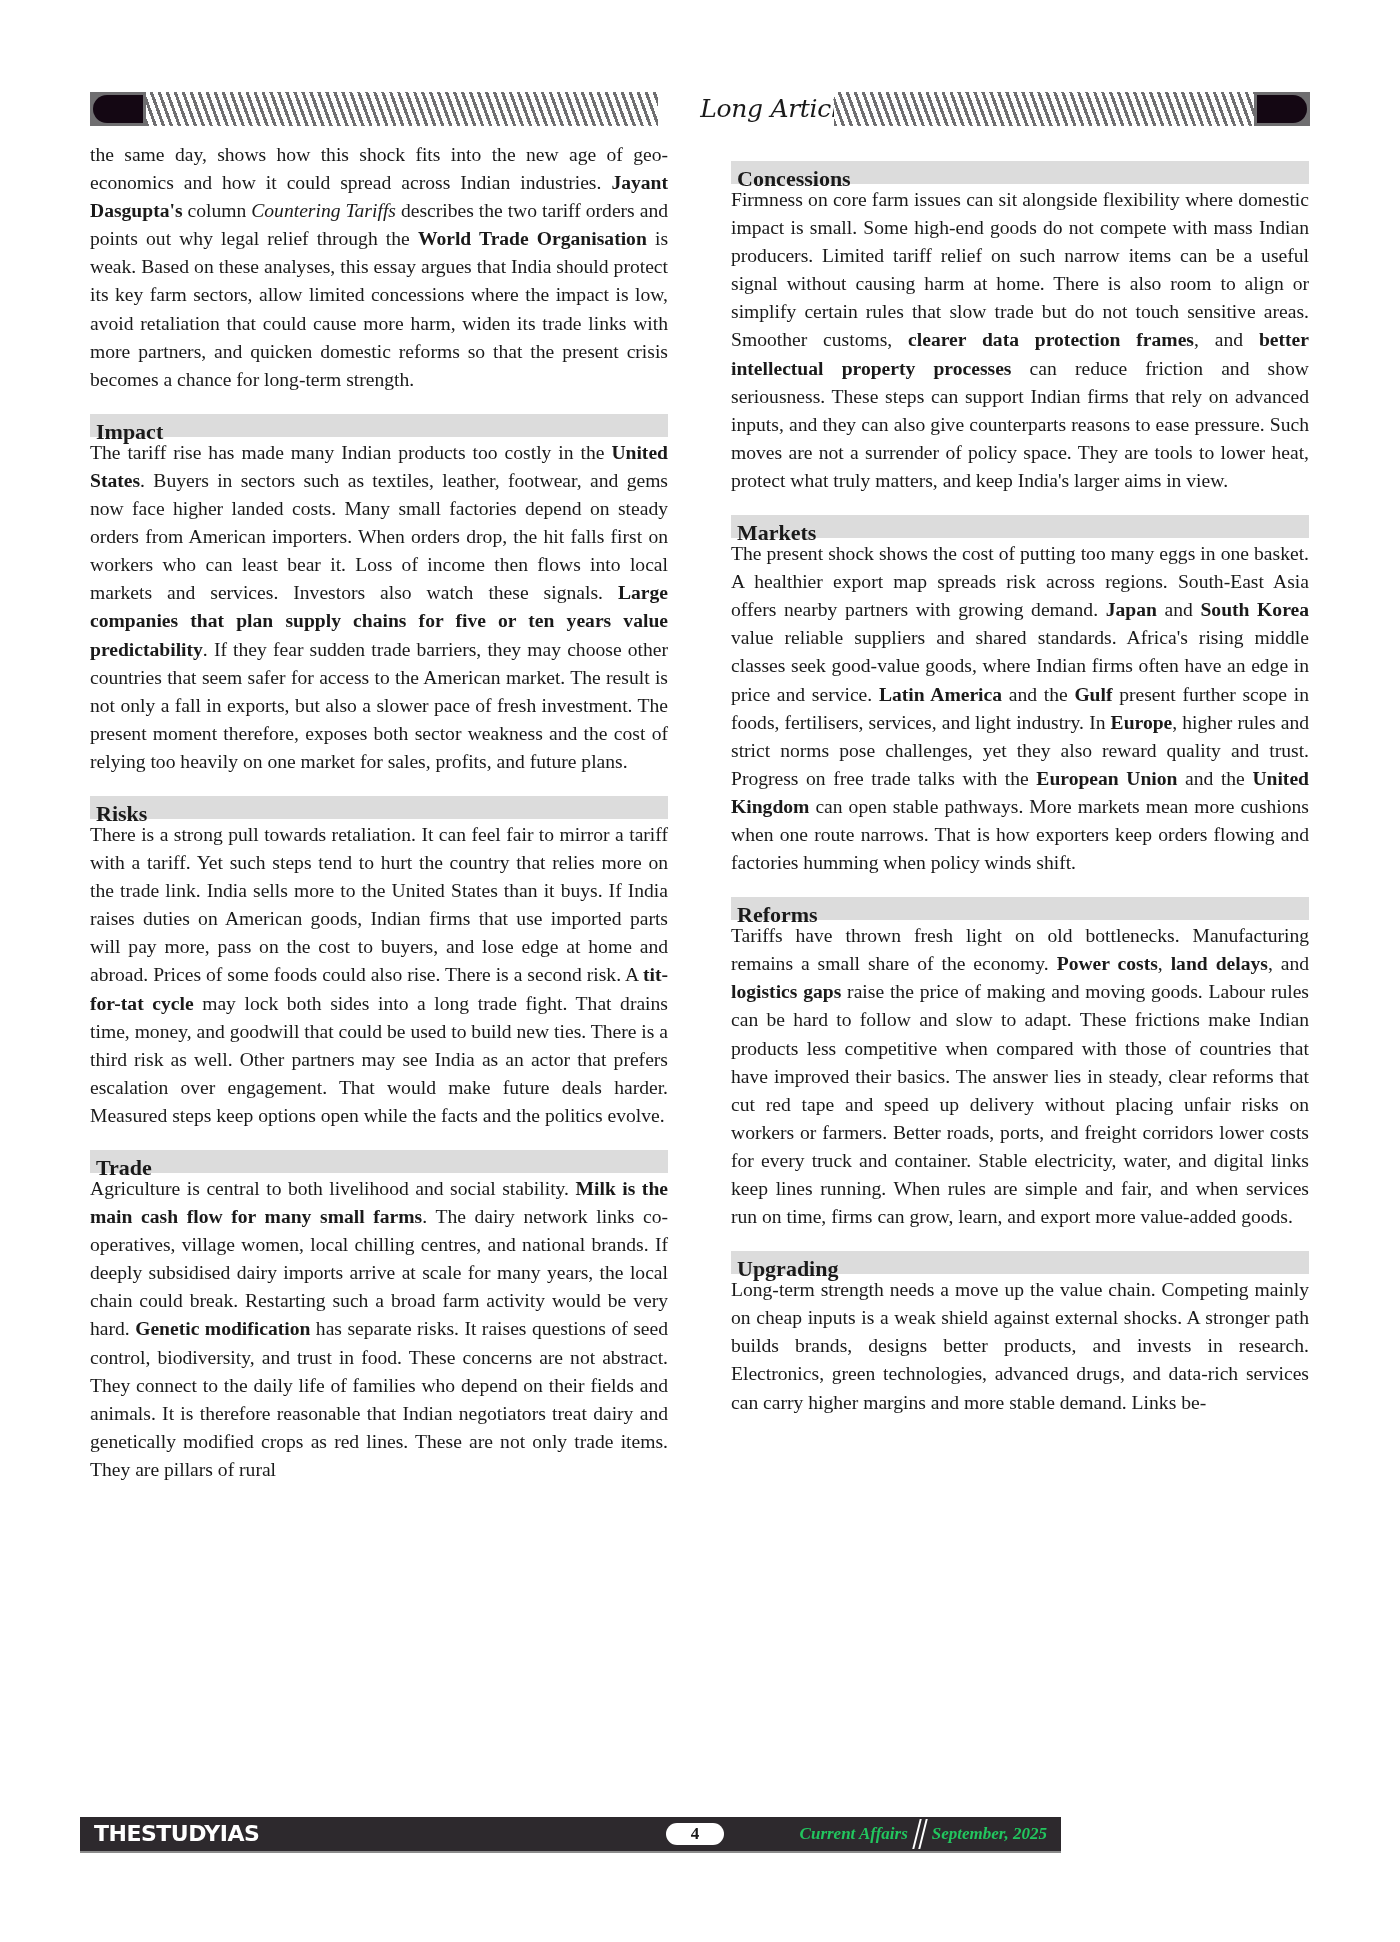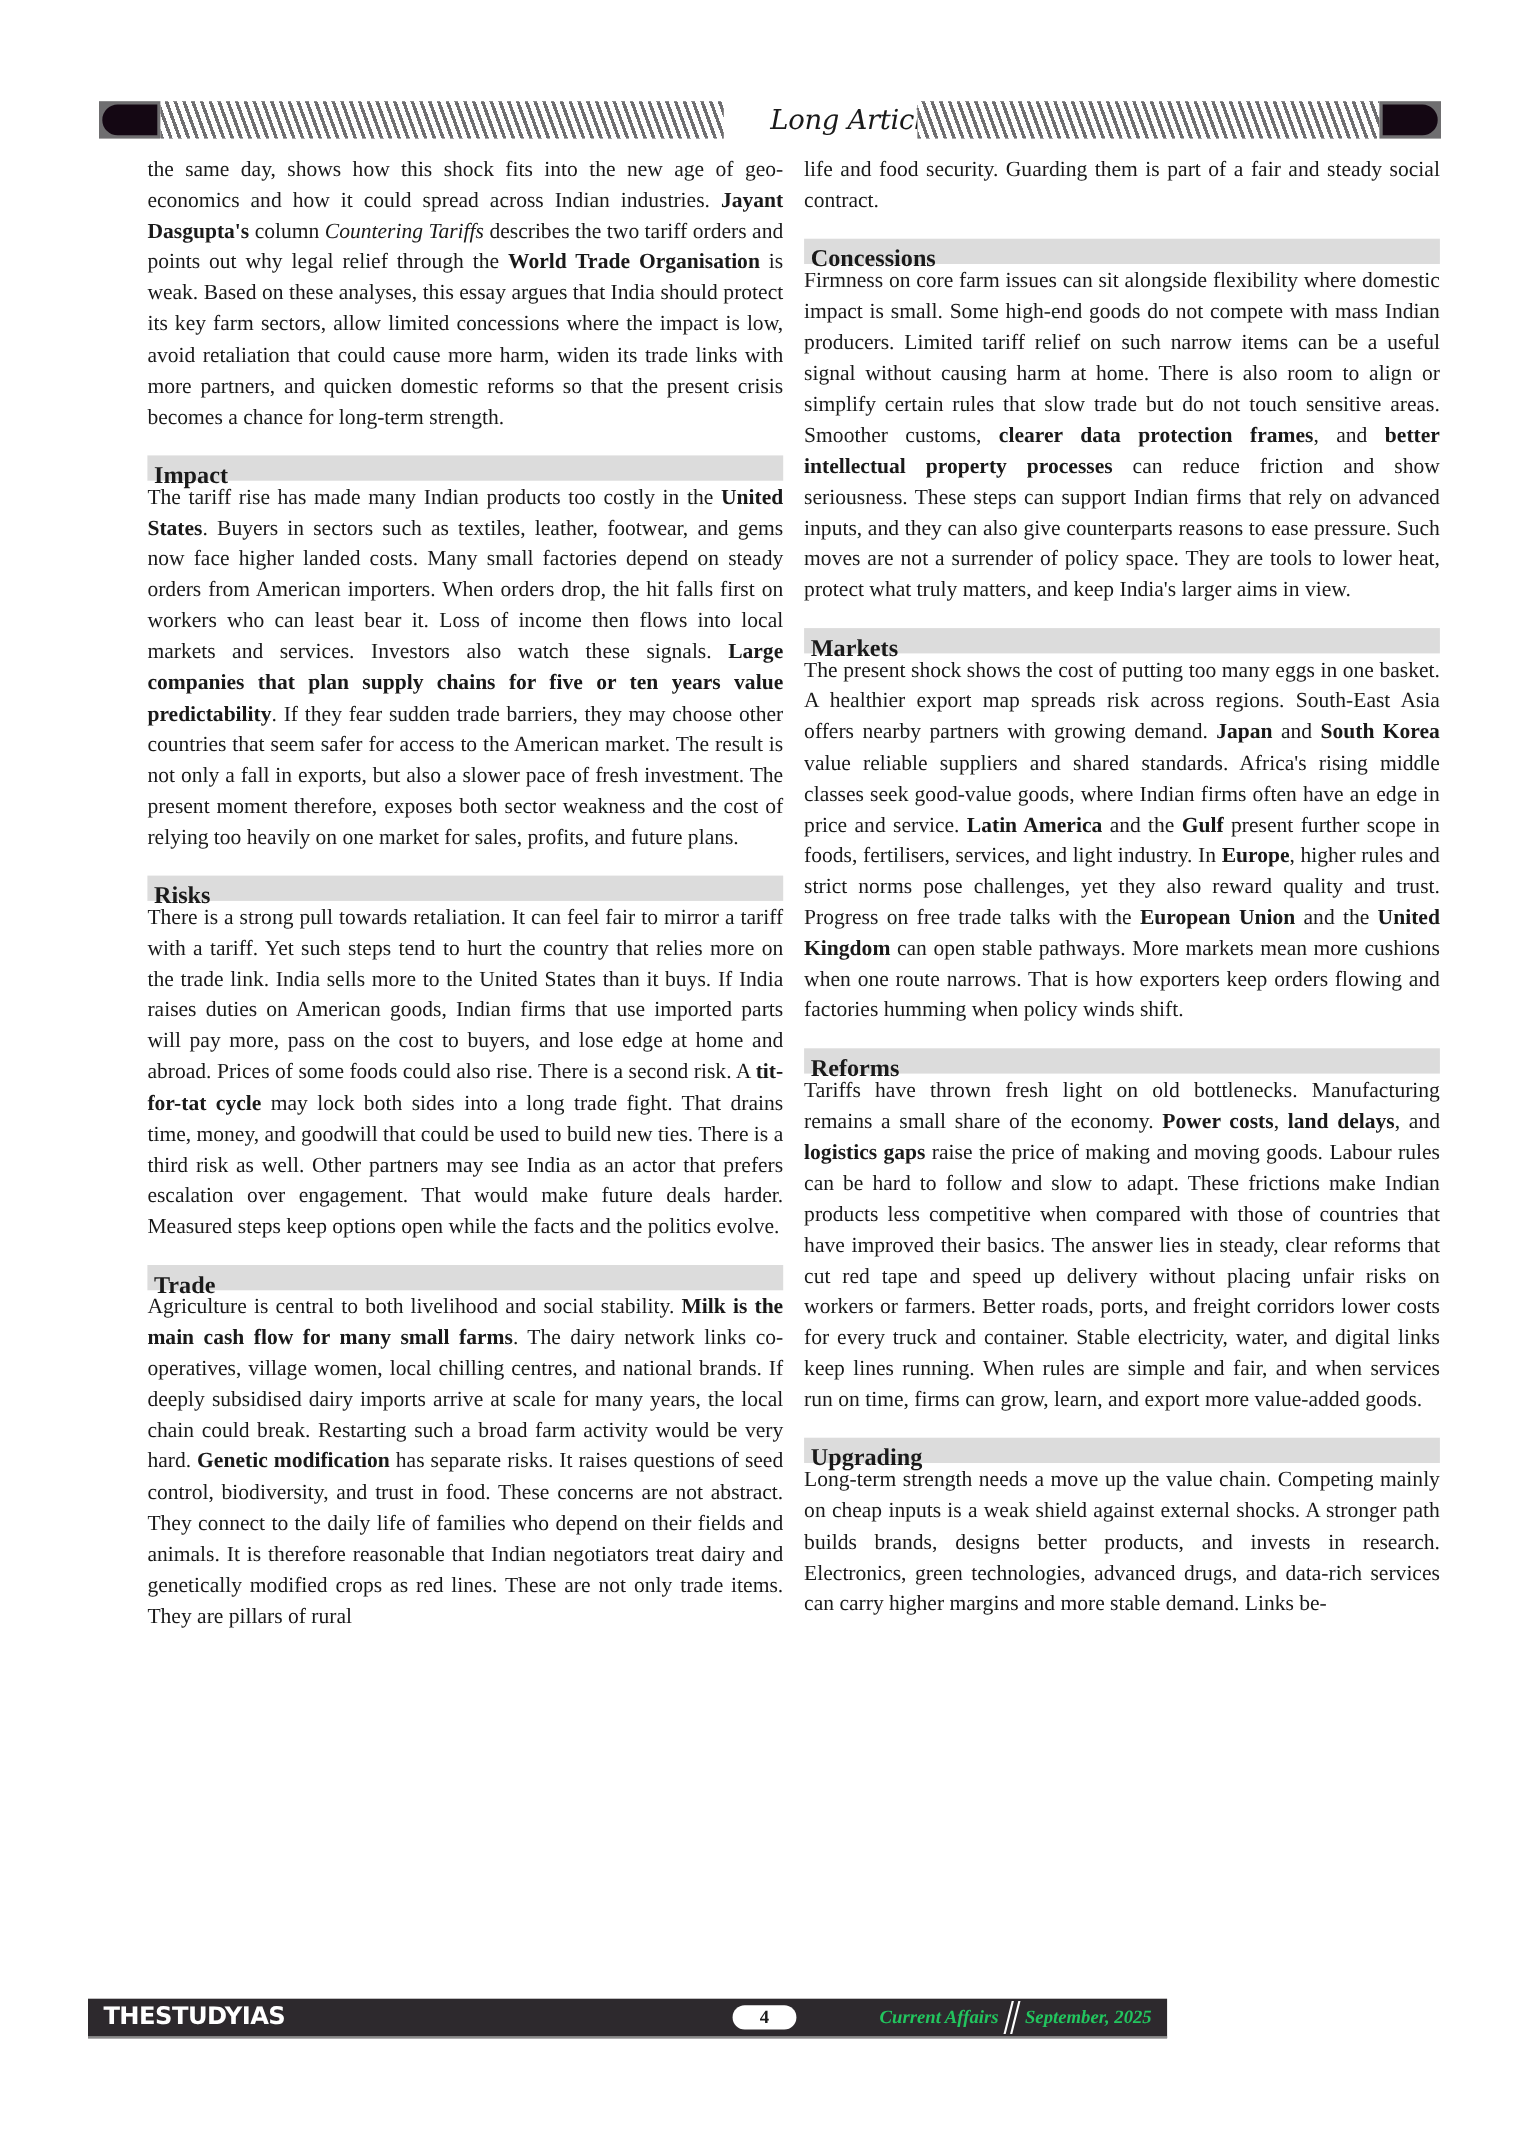--- a/index.html
+++ b/index.html
@@ -17,21 +17,21 @@
   .hdr-stripes { position: absolute; top: 0; height: 34px;
      background: repeating-linear-gradient(70deg, #6f6e70 0px, #6f6e70 3px, #ffffff 3px, #ffffff 7.5px); }
   .hdr-stripes.left { left: 56px; width: 512px; }
   .hdr-stripes.right { right: 56px; width: 420px; }
   .hdr-title { position: absolute; top: 0; left: 568px; width: 250px; height: 34px; line-height: 34px;
      text-align: center; font-style: italic; font-size: 25px; color: #1a1a1a;
      font-family: "DejaVu Serif", "Liberation Serif", serif; letter-spacing: -0.3px; }
 
   
   .col { position: absolute; top: 141px; width: 578px; }
-  .col.left { left: 90px; margin-left: 44px; }
+  .col.left { left: 90px; }
   .col.right { left: 731px; }
 
   p.body { margin: 0; font-size: 19.6px; line-height: 28.1px; text-align: justify;
            hyphens: auto; font-family: "Liberation Serif", "DejaVu Serif", serif; }
   p.body b { font-weight: bold; }
   p.body i { font-style: italic; }
 
   .sec-head { background: #dcdcdc; height: 23px; line-height: 36px; margin: 20px 0 2px 0;
               padding-left: 6px; font-weight: bold; font-size: 22px;
               font-family: "Liberation Serif", "DejaVu Serif", serif; }
@@ -73,21 +73,20 @@
   <p class="body"><span>The tariff rise has made many Indian products too costly in the </span><b>United States</b><span>. Buyers in sectors such as textiles, leather, footwear, and gems now face higher landed costs. Many small factories depend on steady orders from American importers. When orders drop, the hit falls first on workers who can least bear it. Loss of income then flows into local markets and services. Investors also watch these signals. </span><b>Large companies that plan supply chains for five or ten years value predictability</b><span>. If they fear sudden trade barriers, they may choose other countries that seem safer for access to the American market. The result is not only a fall in exports, but also a slower pace of fresh investment. The present moment therefore, exposes both sector weakness and the cost of relying too heavily on one market for sales, profits, and future plans.</span></p>
 
   <div class="sec-head">Risks</div>
   <p class="body"><span>There is a strong pull towards retaliation. It can feel fair to mirror a tariff with a tariff. Yet such steps tend to hurt the country that relies more on the trade link. India sells more to the United States than it buys. If India raises duties on American goods, Indian firms that use imported parts will pay more, pass on the cost to buyers, and lose edge at home and abroad. Prices of some foods could also rise. There is a second risk. A </span><b>tit-for-tat cycle</b><span> may lock both sides into a long trade fight. That drains time, money, and goodwill that could be used to build new ties. There is a third risk as well. Other partners may see India as an actor that prefers escalation over engagement. That would make future deals harder. Measured steps keep options open while the facts and the politics evolve.</span></p>
 
   <div class="sec-head">Trade</div>
   <p class="body"><span>Agriculture is central to both livelihood and social stability. </span><b>Milk is the main cash flow for many small farms</b><span>. The dairy network links co-operatives, village women, local chilling centres, and national brands. If deeply subsidised dairy imports arrive at scale for many years, the local chain could break. Restarting such a broad farm activity would be very hard. </span><b>Genetic modification</b><span> has separate risks. It raises questions of seed control, biodiversity, and trust in food. These concerns are not abstract. They connect to the daily life of families who depend on their fields and animals. It is therefore reasonable that Indian negotiators treat dairy and genetically modified crops as red lines. These are not only trade items. They are pillars of rural</span></p>
 </div>
 
 <div class="col right">
-  <p class="body"><span>life and food security. Guarding them is part of a fair and steady social contract.</span></p>
 
   <div class="sec-head">Concessions</div>
   <p class="body"><span>Firmness on core farm issues can sit alongside flexibility where domestic impact is small. Some high-end goods do not compete with mass Indian producers. Limited tariff relief on such narrow items can be a useful signal without causing harm at home. There is also room to align or simplify certain rules that slow trade but do not touch sensitive areas. Smoother customs, </span><b>clearer data protection frames</b><span>, and </span><b>better intellectual property processes</b><span> can reduce friction and show seriousness. These steps can support Indian firms that rely on advanced inputs, and they can also give counterparts reasons to ease pressure. Such moves are not a surrender of policy space. They are tools to lower heat, protect what truly matters, and keep India's larger aims in view.</span></p>
 
   <div class="sec-head">Markets</div>
   <p class="body"><span>The present shock shows the cost of putting too many eggs in one basket. A healthier export map spreads risk across regions. South-East Asia offers nearby partners with growing demand. </span><b>Japan</b><span> and </span><b>South Korea</b><span> value reliable suppliers and shared standards. Africa's rising middle classes seek good-value goods, where Indian firms often have an edge in price and service. </span><b>Latin America</b><span> and the </span><b>Gulf</b><span> present further scope in foods, fertilisers, services, and light industry. In </span><b>Europe</b><span>, higher rules and strict norms pose challenges, yet they also reward quality and trust. Progress on free trade talks with the </span><b>European Union</b><span> and the </span><b>United Kingdom</b><span> can open stable pathways. More markets mean more cushions when one route narrows. That is how exporters keep orders flowing and factories humming when policy winds shift.</span></p>
 
   <div class="sec-head">Reforms</div>
   <p class="body"><span>Tariffs have thrown fresh light on old bottlenecks. Manufacturing remains a small share of the economy. </span><b>Power costs</b><span>, </span><b>land delays</b><span>, and </span><b>logistics gaps</b><span> raise the price of making and moving goods. Labour rules can be hard to follow and slow to adapt. These frictions make Indian products less competitive when compared with those of countries that have improved their basics. The answer lies in steady, clear reforms that cut red tape and speed up delivery without placing unfair risks on workers or farmers. Better roads, ports, and freight corridors lower costs for every truck and container. Stable electricity, water, and digital links keep lines running. When rules are simple and fair, and when services run on time, firms can grow, learn, and export more value-added goods.</span></p>
 

